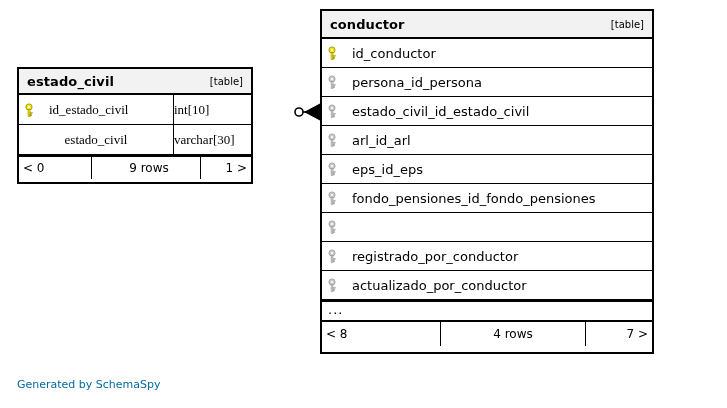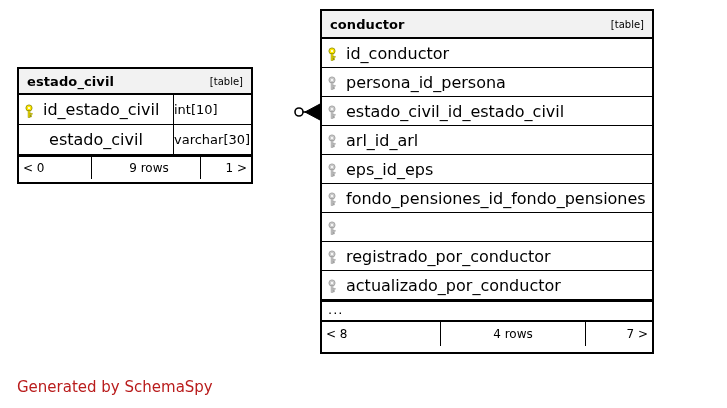--- a/index.html
+++ b/index.html
@@ -57,22 +57,23 @@
     background: #ffffff;
   }
   .er-row:last-of-type { border-bottom: none; }
 
   .er-col-name {
     display: flex;
     align-items: center;
     box-sizing: border-box;
     flex: 1 1 auto;
     padding-left: 6px;
-    font-size: 16px;
+    font-size: 13px;
     min-width: 0;
+    gap: 6px;
   }
   .er-col-name.centered {
     justify-content: center;
     padding-left: 0;
   }
   .er-col-type {
     display: flex;
     align-items: center;
     box-sizing: border-box;
     border-left: 1px solid #000000;
@@ -121,21 +122,21 @@
   .er-foot .fright  { justify-content: flex-end; }
 
   
   #estado-civil-table {
     left: 17px;
     top: 67px;
     width: 236px;
     height: 117px;
   }
   #estado-civil-table .er-head { height: 26px; }
-  #estado-civil-table .er-row  { height: 30px; }
+  #estado-civil-table .er-row  { height: 30px; font-family: Liberation Serif, serif; }
   #estado-civil-table .er-col-type { width: 78px; }
   #estado-civil-table .er-foot { height: 24px; border-top: 2px solid #000000; }
   #estado-civil-table .er-foot .fleft  { width: 72px; }
   #estado-civil-table .er-foot .fmid   { width: 110px; padding-left: 10px; }
   #estado-civil-table .er-foot .fright { flex: 1 1 auto; }
 
   
   #conductor-table {
     left: 320px;
     top: 9px;
@@ -157,22 +158,22 @@
     top: 100px;
     width: 30px;
     height: 24px;
   }
 
   
   #generated-by {
     position: absolute;
     left: 17px;
     top: 378px;
-    font-size: 15px;
-    color: #b91c1c;
+    font-size: 11px;
+    color: #0369a1;
     white-space: nowrap;
     text-align: right;
   }
 </style>
 </head>
 <body>
 
 <div class="canvas">
 
   <div class="er-table" id="estado-civil-table">

